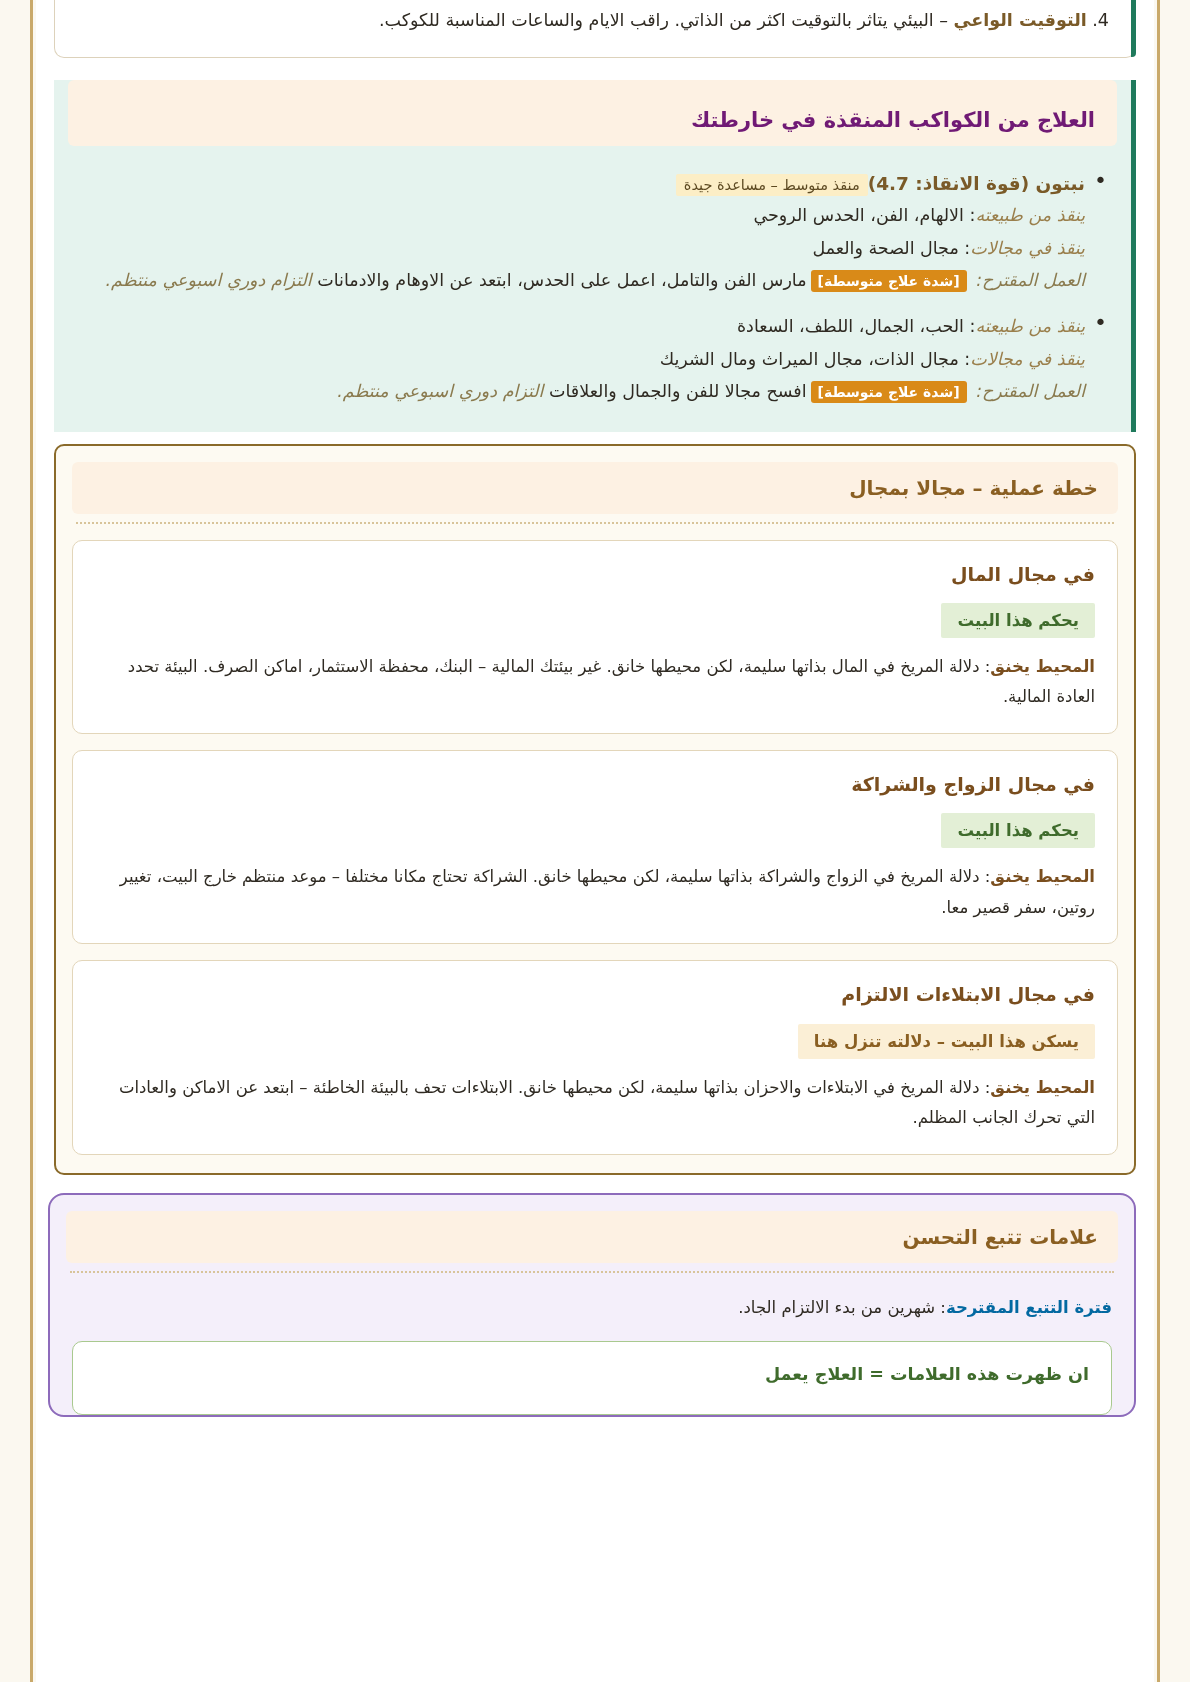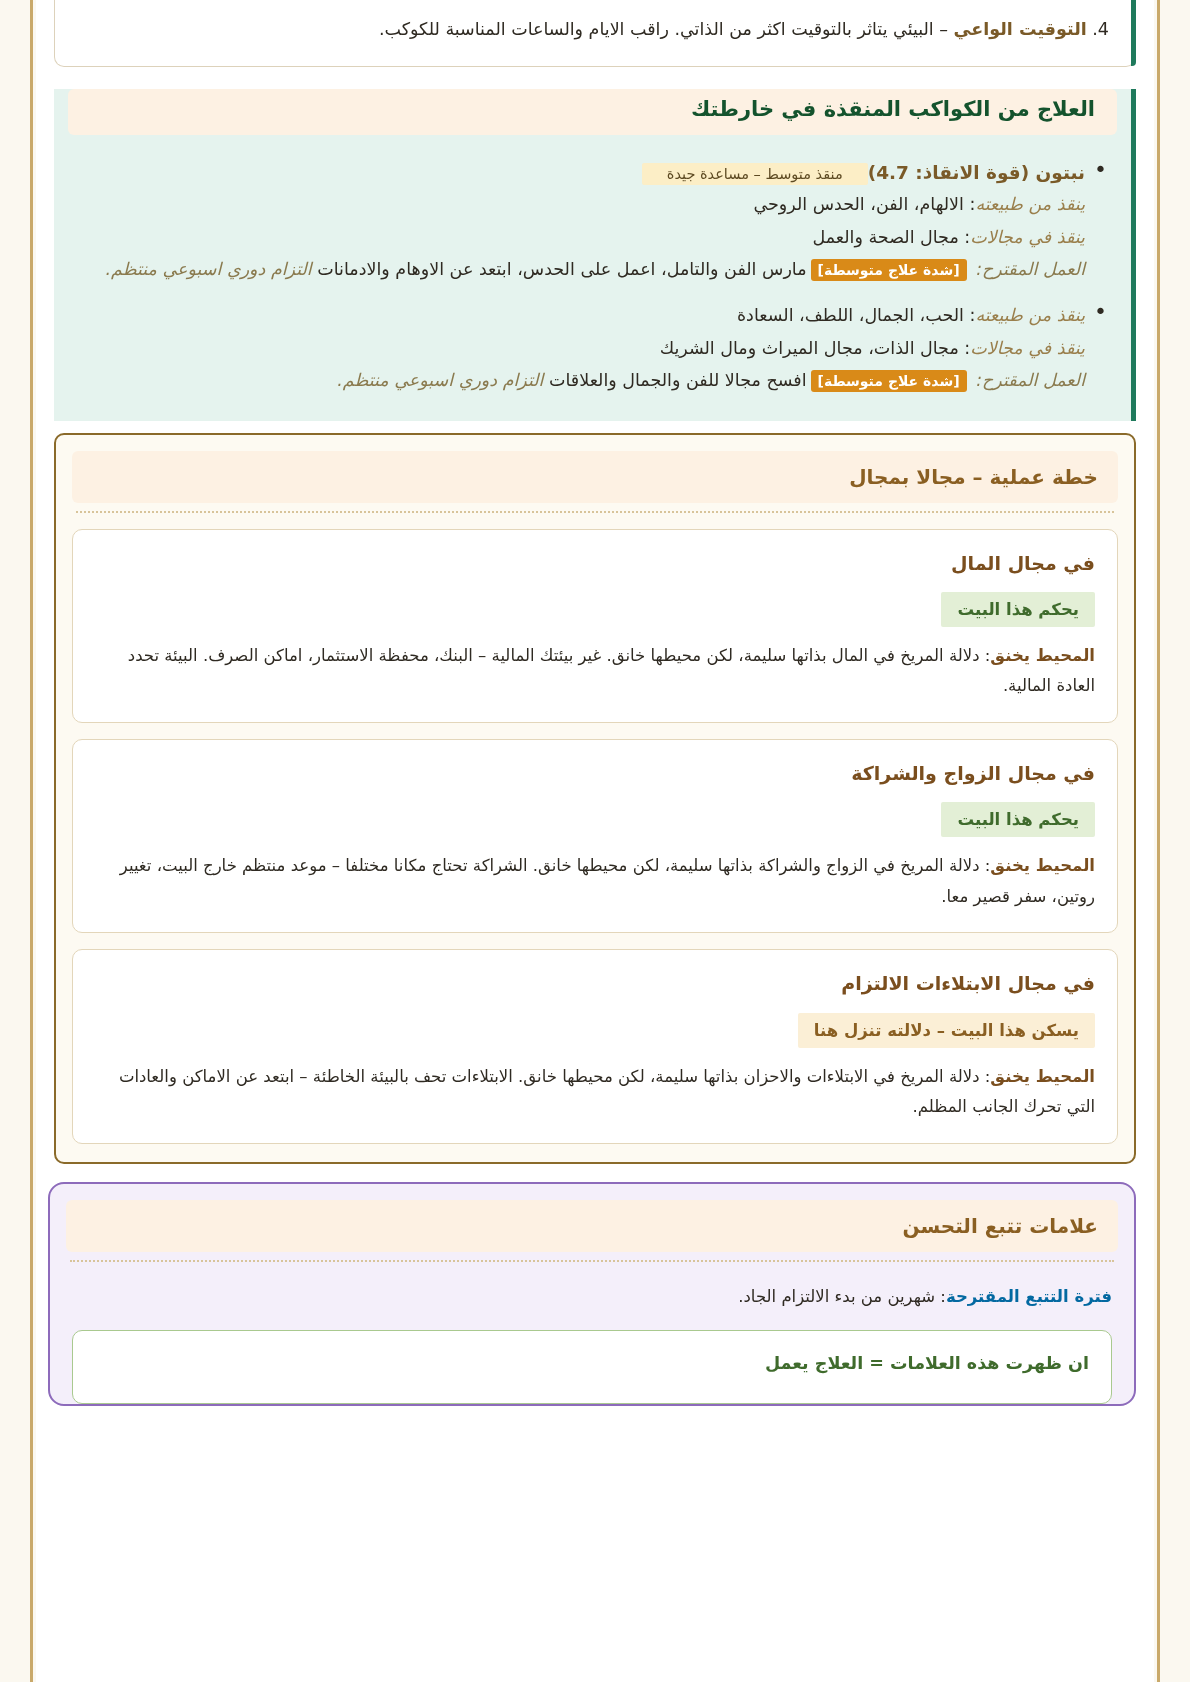--- a/index.html
+++ b/index.html
@@ -53,21 +53,21 @@
     bottom: 0;
   }
 
   
   .top-card {
     margin: 0 18px 0 18px;
     background: #ffffff;
     border: 1px solid #ddd2bb;
     border-top: none;
     border-radius: 0 0 10px 10px;
-    padding: 13px 26px 22px 26px;
+    padding: 4px 26px 22px 26px;
     box-sizing: border-box;
     position: relative;
   }
   .top-card::before{
     content:"";
     position:absolute;
     top:0; bottom:0; right:-1px;
     width:5px;
     background:#1f7a5c;
     border-radius:0 0 4px 0;
@@ -86,25 +86,25 @@
     margin: 22px 18px 0 18px;
     background: #e5f3ee;
     border-right: 5px solid #1f7a5c;
     box-sizing: border-box;
     padding: 0 0 10px 0;
     position: relative;
   }
   .teal-head {
     background: #fdf1e3;
     margin: 14px 14px 0 14px;
-    padding: 8px 22px 14px 22px;
+    padding: 28px 22px 14px 22px;
     border-radius: 6px;
     font-size: 21px;
     font-weight: bold;
-    color: #14532d;
+    color: #701a75;
     text-align: right;
   }
   .planet-list {
     margin: 22px 0 0 0;
     padding: 0 46px 0 28px;
     list-style: none;
   }
   .planet-item {
     position: relative;
     margin-bottom: 14px;
@@ -123,21 +123,21 @@
     font-size: 18.5px;
     color: #7a5a28;
     font-weight: bold;
     line-height: 1.7;
   }
   .tag-yellow {
     background: #fceec6;
     color: #5d4a22;
     font-weight: normal;
     font-size: 14.5px;
-    padding: 3px 25px;
+    padding: 3px 8px;
     margin-left: 8px;
     border-radius: 2px;
     white-space: nowrap;
   }
   .tag-grey {
     background: #e2e2e0;
     color: #4a443c;
     font-weight: normal;
     font-size: 14.5px;
     font-style: italic;

